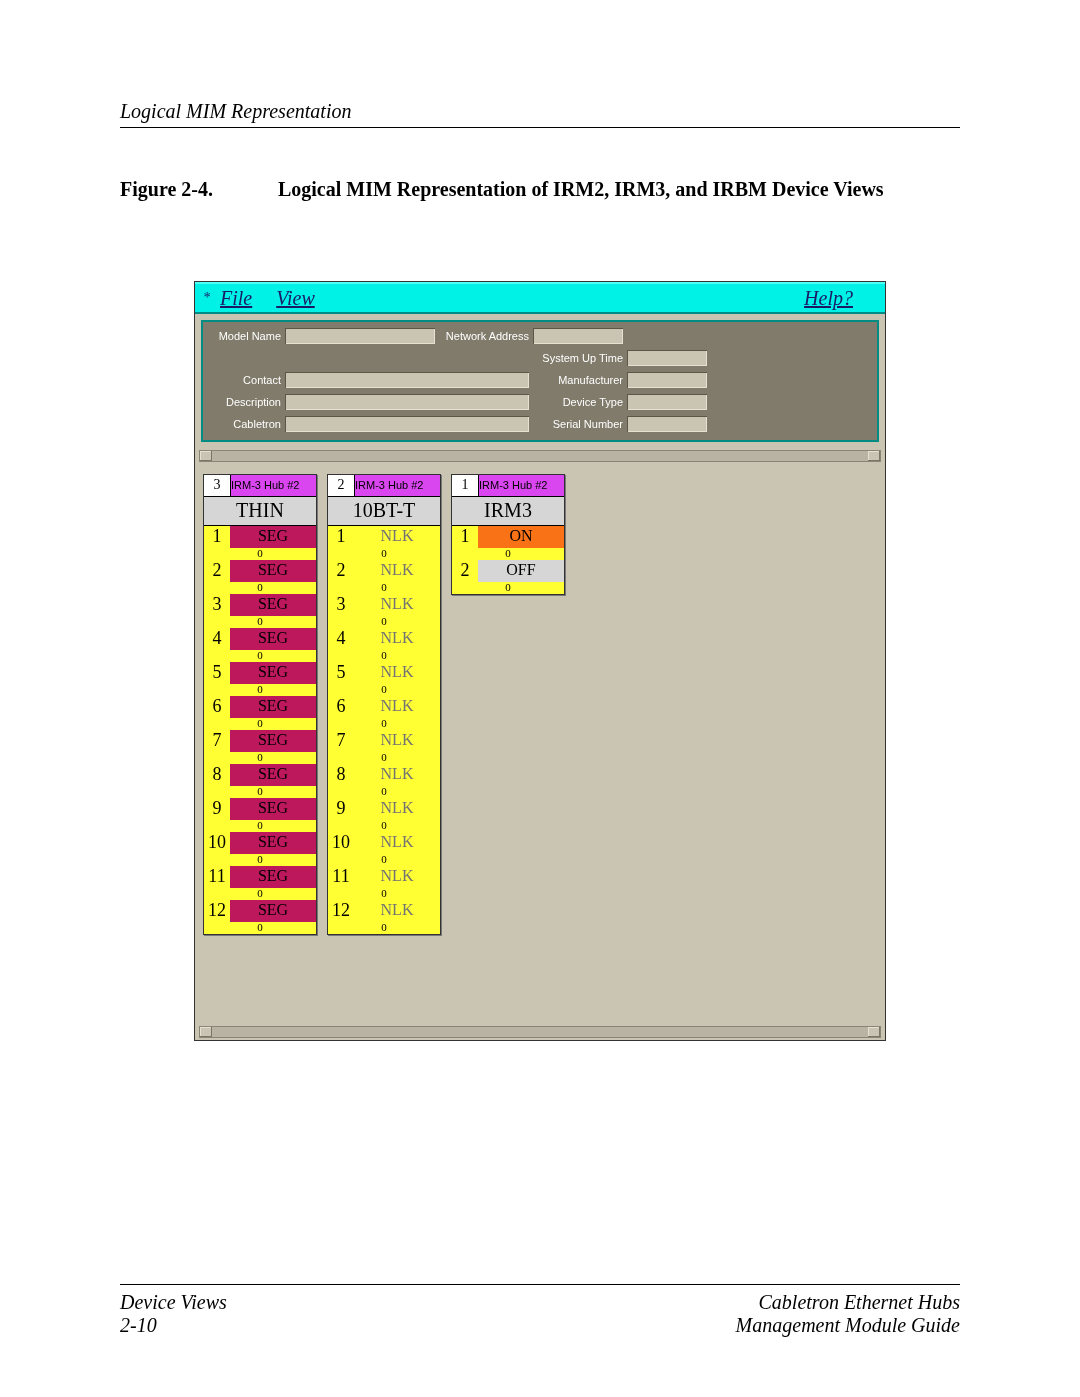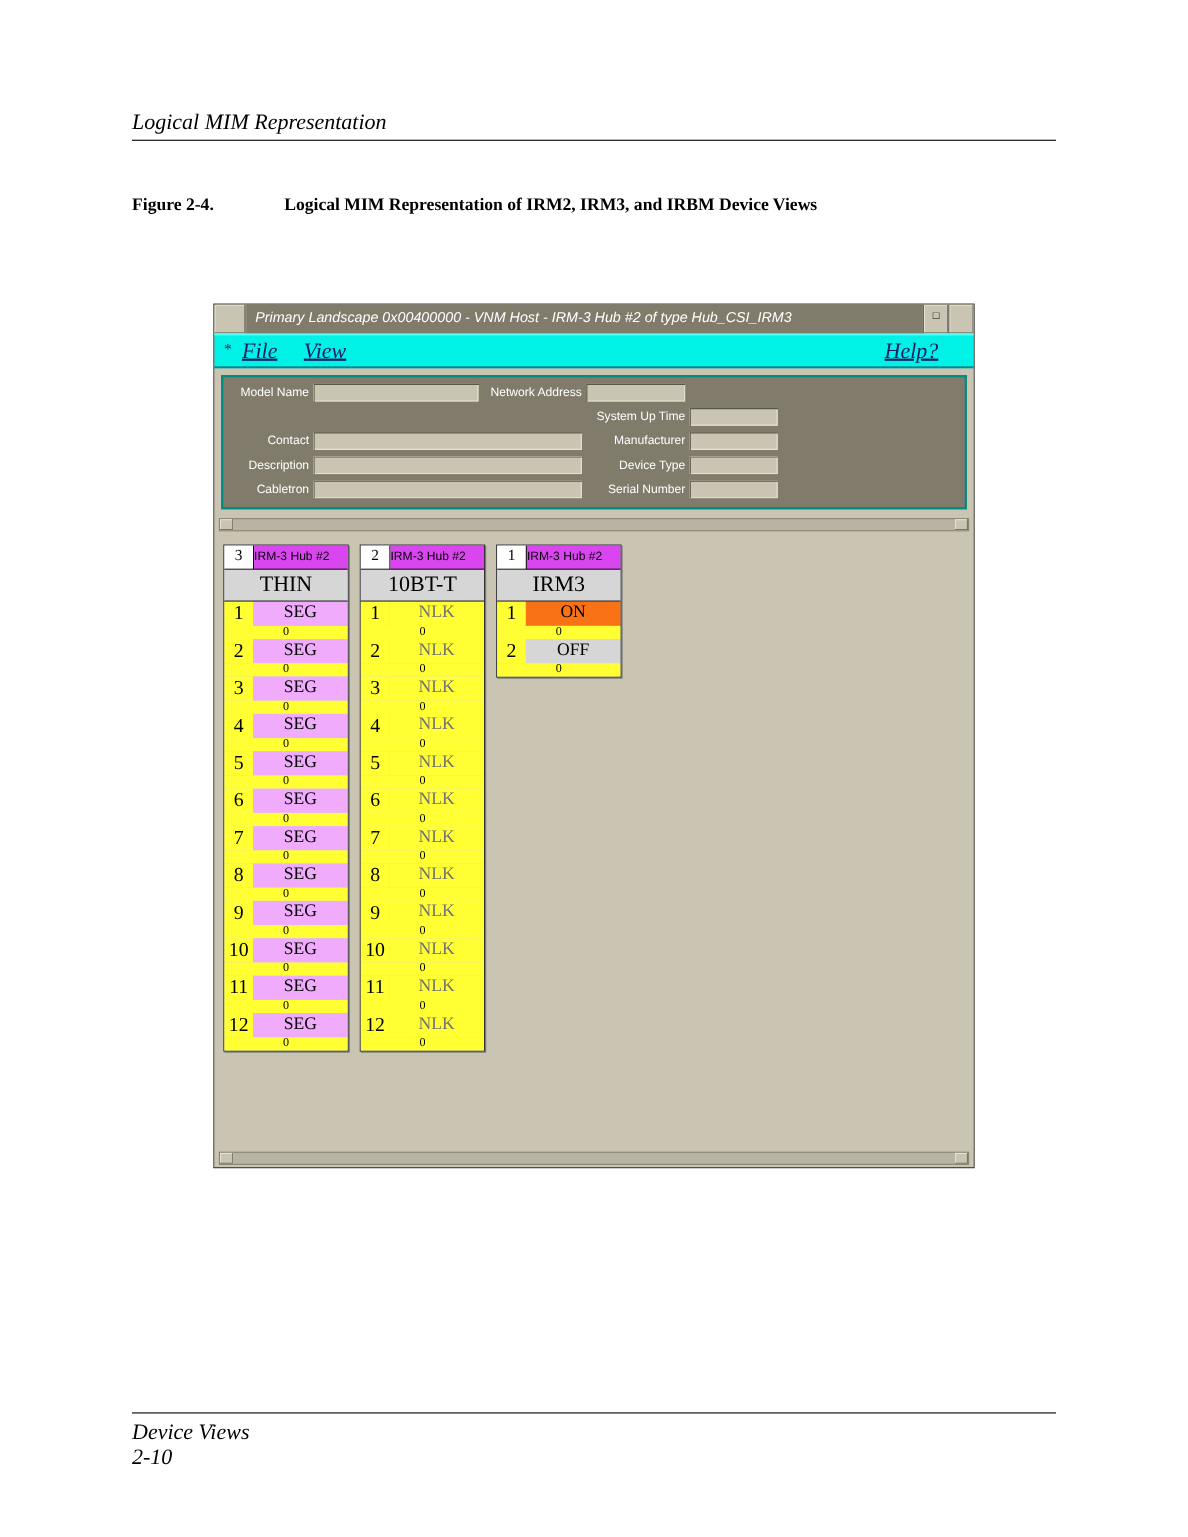--- a/index.html
+++ b/index.html
@@ -17,21 +17,21 @@
   .header-row {
     font-style: italic;
     font-size: 20px;
     color: #000;
     border-bottom: 1px solid #000;
     padding-bottom: 4px;
     margin-bottom: 50px;
   }
   .figure-caption {
     font-weight: bold;
-    font-size: 16px;
+    font-size: 20px;
     font-style: normal;
     margin-bottom: 80px;
   }
   .figure-caption .figlabel { margin-right: 60px; font-family: "Times New Roman", serif; }
   .figure-caption .figtitle { font-family: "Times New Roman", serif; }
 
   
   .app {
     width: 690px;
     margin: 0 auto;
@@ -199,21 +199,21 @@
     line-height: 20px;
   }
   .port-row .sub {
     grid-column: 1 / span 2;
     font: 11px "Times New Roman", serif;
     text-align: center;
     background: #ffff33;
     line-height: 11px;
     border-bottom: 0px;
   }
-  .stat.red { background: #f0abfc; color:#000; }
+  .stat.red { background: #be185d; color:#000; }
   .stat.yellow { background: #ffff33; color:#737373; }
   .stat.green { background: #f97316; color:#000; }
   .stat.grey { background: #d6d6d6; color:#000; }
 
   .mod-spacer { flex:1; background:#d6d6d6; }
 
   .bottom-scroll {
     height: 16px;
     background: #cac4b3;
     display: flex;
@@ -252,26 +252,20 @@
 <div class="page">
 
   <div class="header-row">Logical MIM Representation</div>
 
   <div class="figure-caption">
     <span class="figlabel">Figure 2-4.</span>
     <span class="figtitle">Logical MIM Representation of IRM2, IRM3, and IRBM Device Views</span>
   </div>
 
   <div class="app">
-    <div class="titlebar">
-      <div class="sysbox"></div>
-      <div class="title">Primary Landscape 0x00400000 - VNM Host - IRM-3 Hub #2 of type Hub_CSI_IRM3</div>
-      <div class="ctl">□</div>
-      <div class="ctl"></div>
-    </div>
 
     <div class="menubar">
       <span class="star">*</span>
       <span class="mitem"><u>File</u></span>
       <span class="mitem"><u>View</u></span>
       <span class="spacer"></span>
       <span class="mitem"><u>Help?</u></span>
     </div>
 
     <div class="infobox-wrap">
@@ -478,13 +472,17 @@
     </div>
   </div>
 
 </div>
 
 <div class="footer">
   <div class="col">
     <span>Device Views</span>
     <span>2-10</span>
   </div>
+  <div class="col r">
+    <span>Cabletron Ethernet Hubs</span>
+    <span>Management Module Guide</span>
+  </div>
 </div>
 
 </body></html>

